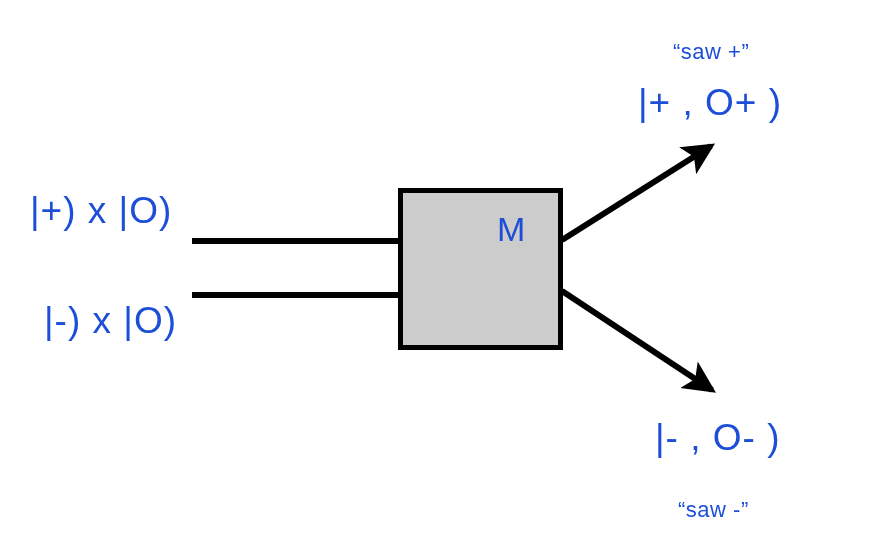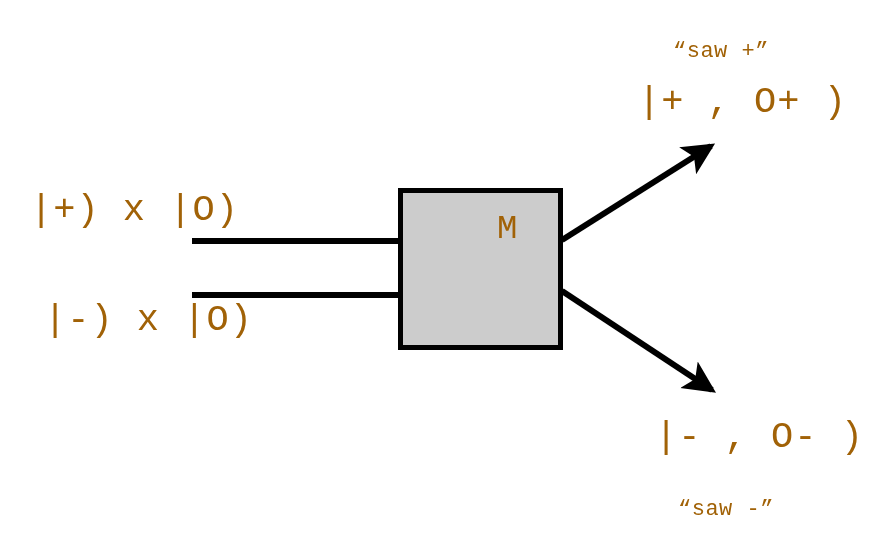--- a/index.html
+++ b/index.html
@@ -20,23 +20,23 @@
   }
   #diagram-svg {
     position: absolute;
     left: 0;
     top: 0;
     width: 872px;
     height: 557px;
   }
   .lbl {
     position: absolute;
-    color: #a16207;
+    color: #1d4ed8;
     white-space: pre;
-    font-family: Liberation Mono, monospace;
+    font-family: Liberation Sans, sans-serif;
     line-height: 1;
   }
   .ket {
     font-size: 37px;
     letter-spacing: 1px;
   }
   .quote {
     font-size: 22px;
     letter-spacing: 0.5px;
   }

